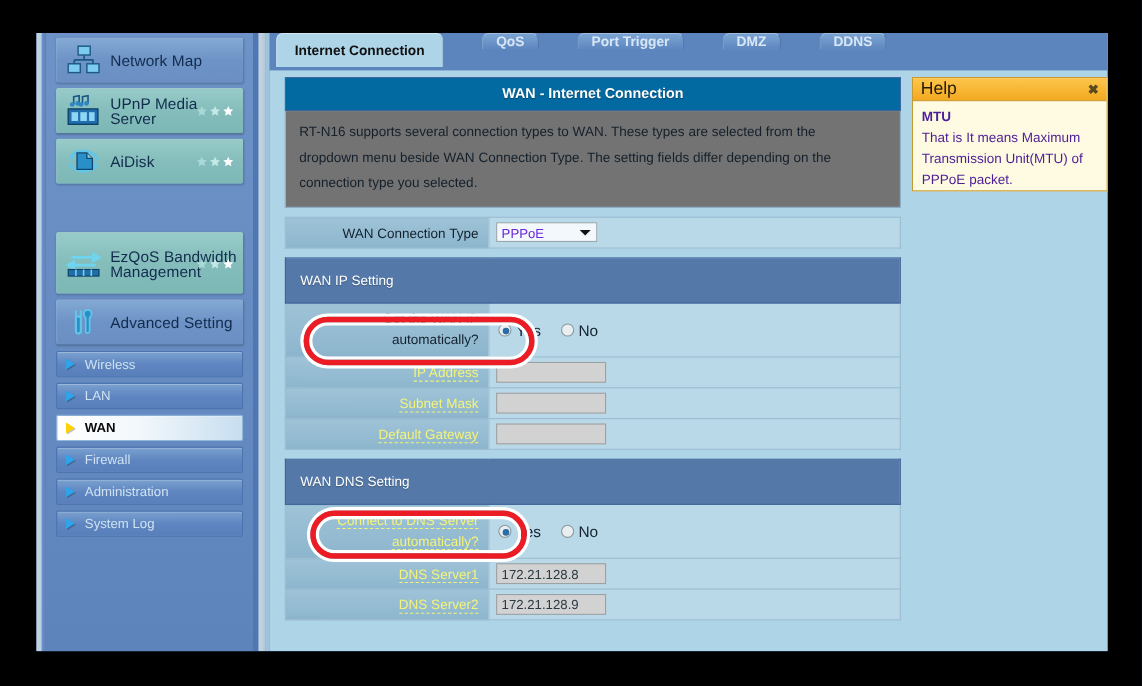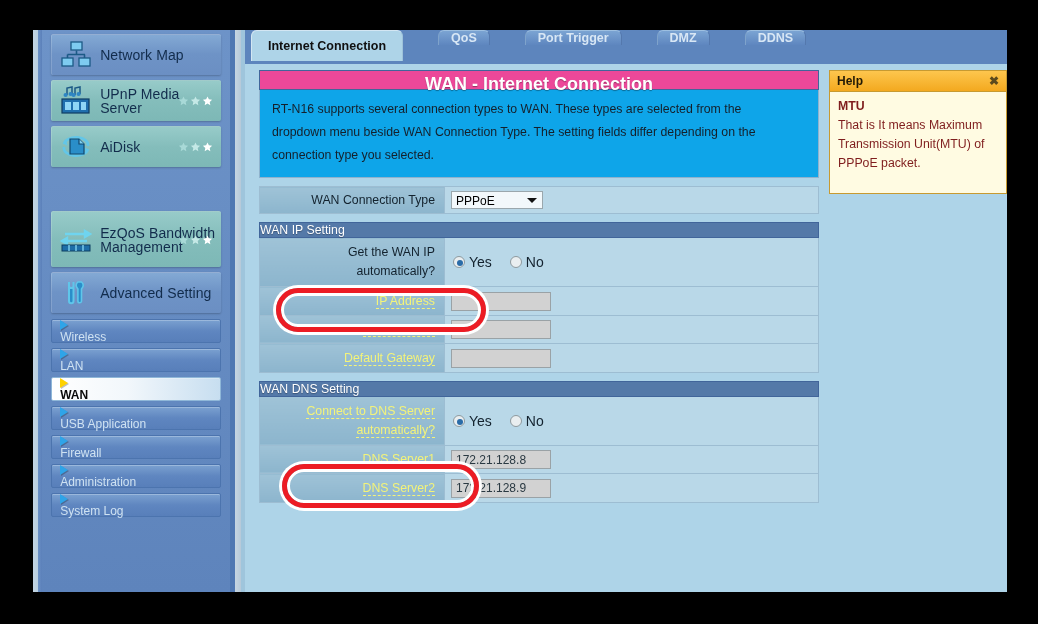--- a/index.html
+++ b/index.html
@@ -45,27 +45,26 @@
   .top-item .ti-label {
     font-size: 14px; color: #122c4c; line-height: 14px;
     letter-spacing: .1px; flex: 1;
   }
   .stars { position:absolute; right:8px; top:50%; transform:translateY(-50%); display:flex; gap:1px; }
   .stars svg { display:block; }
 
   .menu { margin: 6px 9px 0 9px; }
   .menu-item {
     height: 24px; margin-bottom: 5px;
-    display: flex; align-items: flex-start;
+    display: flex; align-items: center;
     background: linear-gradient(to bottom,#7ba1d0 0%,#5f86c0 50%,#587fba 100%);
     border: 1px solid #4c74ae;
     border-radius: 2px;
     box-shadow: inset 0 1px 0 rgba(255,255,255,.25);
     padding-left: 8px;
-    flex-direction: column;
   }
   .menu-item .arrow { width: 0;height:0;border-left:8px solid #2fa4e8;border-top:5px solid transparent;border-bottom:5px solid transparent; margin-right:9px; filter: drop-shadow(1px 1px 0 rgba(0,0,0,.25)); }
   .menu-item .mi-label { font-size: 12px; color: #cfe2f2; }
   .menu-item.active {
     background: linear-gradient(to right,#ffffff 0%,#f2f7fb 45%,#c7def0 100%);
     border: 1px solid #8fb7d8;
   }
   .menu-item.active .arrow { border-left-color: #ffd200; }
   .menu-item.active .mi-label { color: #0a0a0a; font-weight: bold; }
 
@@ -102,34 +101,34 @@
     border-top: 1px solid #d3e6f3;
     border-left: 1px solid #d3e6f3;
     border-right: 1px solid #9fc3da;
     padding: 0 16px;
   }
 
   .body-area { flex:1; display:flex; padding: 6px 0 0 0; }
   .content-col { width: 560px; margin-left: 14px; }
 
   .panel-title {
-    background: #ec4899;
-    color: #fff; font-size: 18px; font-weight: bold;
-    text-align: center; height: 20px; line-height: 27px;
+    background: #0369a1;
+    color: #fff; font-size: 13px; font-weight: bold;
+    text-align: center; height: 31px; line-height: 27px;
     border: 1px solid #41659a;
     text-shadow: 0 1px 1px rgba(0,0,0,.35);
   }
   .panel-desc {
-    background: #0ea5e9; color: #15202b; font-size: 12.3px;
+    background: #737373; color: #15202b; font-size: 12.3px;
     line-height: 23px; padding: 8px 22px 10px 12px;
     border: 1px solid #8fb2cd; border-top: none;
   }
 
   table.ftable { border-collapse: collapse; width: 100%; margin-top: 8px; }
-  table.ftable td { border: 1px solid #9dbdd2; padding: 0; }
+  table.ftable td { border: 1px solid #9dbdd2; padding: 13px; }
   .sect-head {
     background: #5479a8; color:#fff; font-size:12.3px;
     padding: 5px 8px; border:1px solid #41659a !important;
     text-shadow: 0 1px 1px rgba(0,0,0,.3);
   }
   .lbl-cell {
     width: 185px;
     background: linear-gradient(to bottom,#9fc3d7 0%,#8cb5cd 100%);
     text-align: right; padding: 5px 9px 5px 4px !important;
     font-size: 12.3px; color: #13222e; vertical-align: middle;
@@ -138,21 +137,21 @@
     background: #b9d8e8;
     padding: 4px 0 4px 6px !important;
     vertical-align: middle;
   }
   .lnk { color:#f3f37a; border-bottom: 1px dashed #f3f37a; cursor:pointer; }
   .sel {
     -webkit-appearance:none; appearance:none;
     background:#f2f8fb;
     border:1px solid #9aa7ad;
     font-size:12px; font-family:"Liberation Sans",sans-serif;
-    color:#000000;
+    color:#6d28d9;
     padding: 1px 22px 1px 4px;
     height: 18px; line-height: 16px;
   }
   .selwrap { position:relative; display:inline-block; }
   .selwrap .carat {
     position:absolute; right:6px; top:7px;
     width:0;height:0;border-left:5px solid transparent;border-right:5px solid transparent;border-top:5px solid #111;
     pointer-events:none;
   }
   .txt {
@@ -172,23 +171,23 @@
     align-self: flex-start;
     border: 1px solid #c79a31;
     background: #fffbe2;
   }
   .help-head {
     height: 21px; display:flex; align-items:center; justify-content:space-between;
     background: linear-gradient(to bottom,#fdc64e 0%,#f3a91f 100%);
     padding: 0 7px;
     border-bottom: 1px solid #c79a31;
   }
-  .help-head .ht { font-size: 12px; font-weight: bold; color: #231a05; text-align: right; }
+  .help-head .ht { font-size: 16px; font-weight: normal; color: #231a05; text-align: right; }
   .help-head .hx { font-size: 12px; font-weight: bold; color: #5b4a1d; cursor: pointer; }
-  .help-body { padding: 5px 8px 20px 8px; font-size: 12.3px; color:#7f1d1d; line-height: 19px; }
+  .help-body { padding: 5px 8px 0 8px; font-size: 12.3px; color:#4c1d95; line-height: 19px; }
   .help-body .hb-title { font-weight: bold; }
 
   
   .oval {
     position: absolute;
     border-radius: 999px;
     border: 5px solid #ec1c24;
     box-shadow: 0 0 0 3px #ffffff, inset 0 0 0 3px #ffffff;
     pointer-events: none;
   }
@@ -310,24 +309,20 @@
       <div class="menu-item">
         <span class="arrow"></span>
         <span class="mi-label">LAN</span>
       </div>
       <div class="menu-item active">
         <span class="arrow"></span>
         <span class="mi-label">WAN</span>
       </div>
       <div class="menu-item">
         <span class="arrow"></span>
-        <span class="mi-label">USB Application</span>
-      </div>
-      <div class="menu-item">
-        <span class="arrow"></span>
         <span class="mi-label">Firewall</span>
       </div>
       <div class="menu-item">
         <span class="arrow"></span>
         <span class="mi-label">Administration</span>
       </div>
       <div class="menu-item">
         <span class="arrow"></span>
         <span class="mi-label">System Log</span>
       </div>

